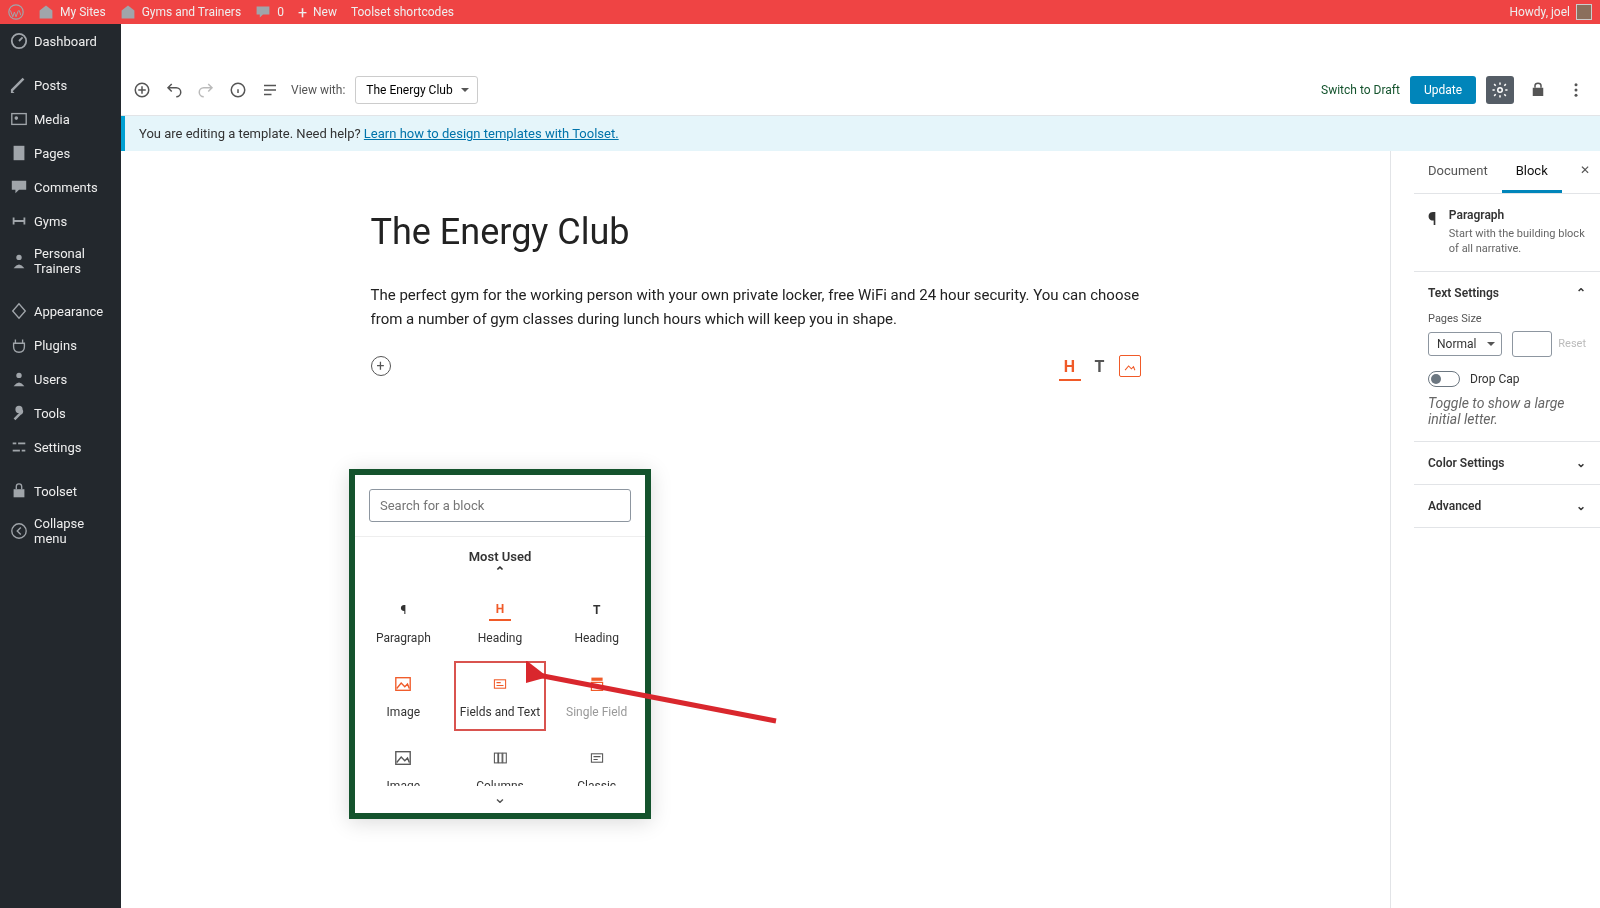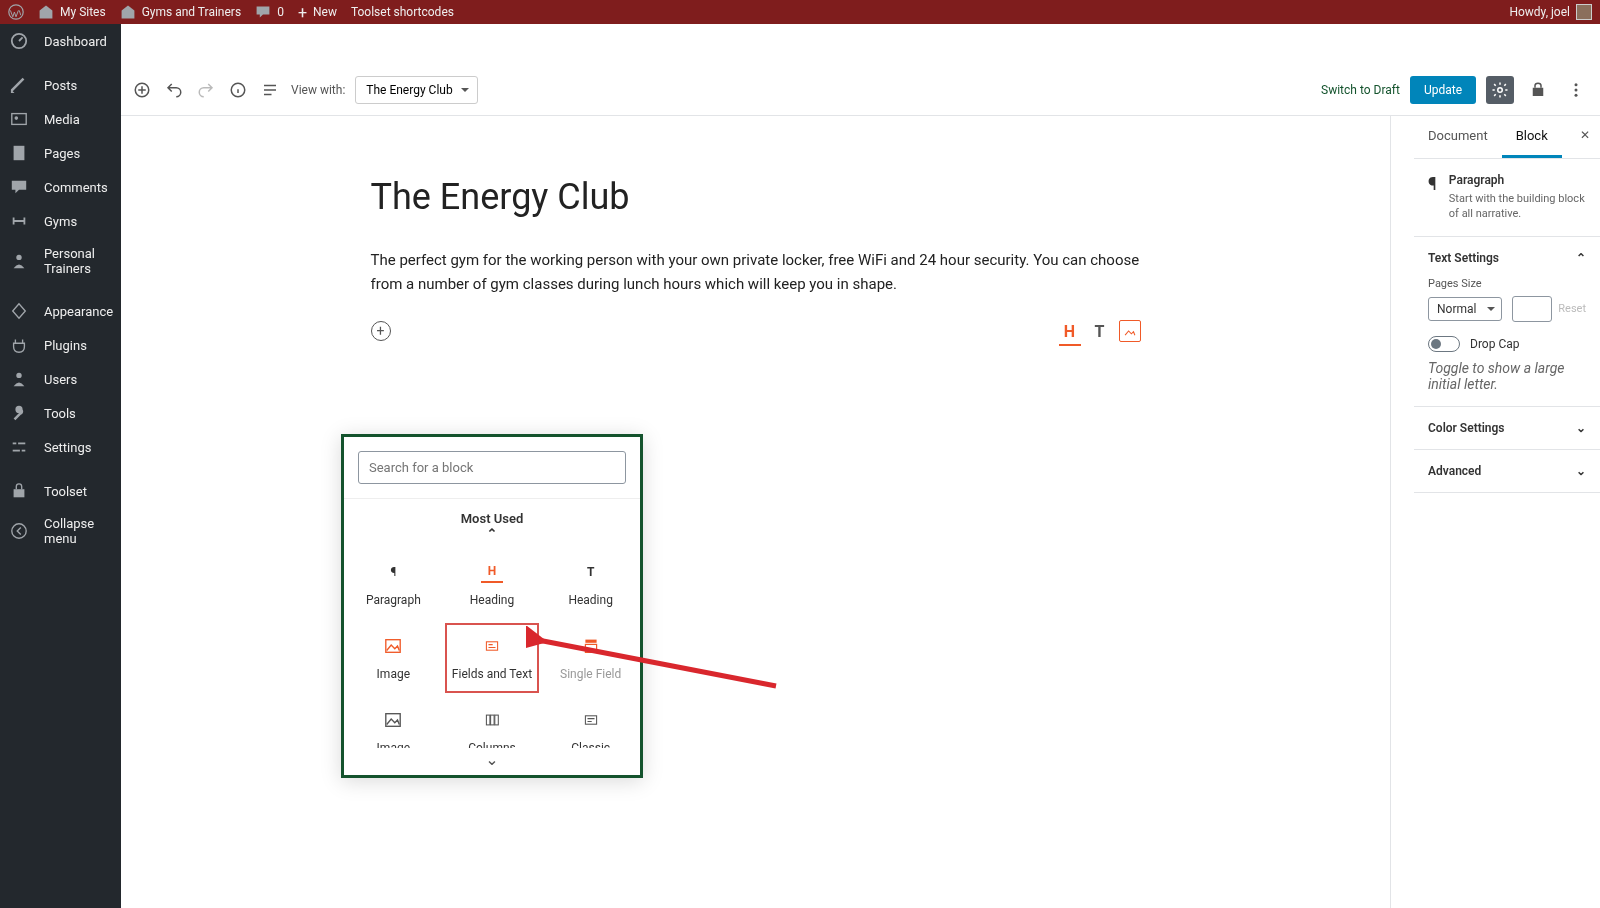--- a/index.html
+++ b/index.html
@@ -1,27 +1,27 @@
 <!DOCTYPE html>
 <html><head>
 <meta charset="utf-8">
 <style>
 * { margin: 0; padding: 0; box-sizing: border-box; font-family: -apple-system, BlinkMacSystemFont, "Segoe UI", Roboto, sans-serif; }
 body { background: #f0f0f1; overflow: hidden; }
 
 
-.admin-bar { height: 24px; background: #7f1d1d; color: #eee; display: flex; align-items: center; font-size: 12px; padding: 0 8px; justify-content: space-between; }
+.admin-bar { height: 24px; background: #ef4444; color: #eee; display: flex; align-items: center; font-size: 12px; padding: 0 8px; justify-content: space-between; }
 .admin-bar-left, .admin-bar-right { display: flex; align-items: center; gap: 14px; }
 .admin-bar-item { display: flex; align-items: center; gap: 6px; color: #eee; cursor: pointer; }
 .admin-bar-item svg { width: 16px; height: 16px; fill: #a0a5aa; }
 .admin-avatar { width: 16px; height: 16px; background: #8b6f5c; border: 1px solid #ccc; }
 
 
 .wp-sidebar { position: absolute; left: 0; top: 24px; width: 121px; bottom: 0; background: #23282d; color: #eee; font-size: 13px; }
-.wp-sidebar-item { display: flex; align-items: center; gap: 16px; padding: 8px 10px; color: #eee; cursor: pointer; }
+.wp-sidebar-item { display: flex; align-items: center; gap: 6px; padding: 8px 10px; color: #eee; cursor: pointer; }
 .wp-sidebar-item svg { width: 18px; height: 18px; fill: #a0a5aa; flex-shrink: 0; }
 .wp-sidebar-sep { height: 10px; }
 
 
 .editor-wrap { position: absolute; left: 121px; right: 0; top: 24px; bottom: 0; background: #fff; display: flex; flex-direction: column; }
 
 
 .editor-toolbar { height: 52px; border-bottom: 1px solid #e2e4e7; display: flex; align-items: center; padding: 0 10px; gap: 10px; margin-top: 40px; }
 .tb-icon { width: 22px; height: 22px; display: flex; align-items: center; justify-content: center; cursor: pointer; color: #555; border-radius: 3px; }
 .tb-icon svg { width: 18px; height: 18px; stroke: #555; fill: none; stroke-width: 2; }
@@ -50,21 +50,21 @@
 .post-para { font-size: 15px; color: #222; line-height: 1.6; margin-bottom: 24px; }
 
 .insert-row { display: flex; align-items: center; margin-top: 20px; }
 .add-btn { width: 20px; height: 20px; border: 1.5px solid #555; border-radius: 50%; display: flex; align-items: center; justify-content: center; font-size: 14px; color: #555; cursor: pointer; }
 .insert-spacer { flex: 1; }
 .insert-icon { width: 22px; height: 22px; display: flex; align-items: center; justify-content: center; margin-left: 8px; color: #555; }
 .insert-icon.accent { color: #f05a28; position: relative; }
 .insert-icon.accent::after { content:''; position:absolute; bottom:-4px; left:0; right:0; height:2px; background:#f05a28; }
 
 
-.inserter-pop { position: absolute; left: 220px; top: 318px; width: 302px; background: #fff; border: 3px solid #14532d; box-shadow: 0 3px 20px rgba(0,0,0,.15); }
+.inserter-pop { position: absolute; left: 228px; top: 318px; width: 302px; background: #fff; border: 6px solid #14532d; box-shadow: 0 3px 20px rgba(0,0,0,.15); }
 .inserter-search { padding: 14px; }
 .inserter-search input { width: 100%; border: 1px solid #8d96a0; border-radius: 3px; padding: 8px 10px; font-size: 13px; }
 .inserter-section { border-top: 1px solid #eee; max-height: 250px; overflow-y: auto; }
 .inserter-section::-webkit-scrollbar { width: 10px; }
 .inserter-section::-webkit-scrollbar-thumb { background: #bbb; }
 .inserter-head { display: flex; align-items: center; justify-content: space-between; padding: 12px 16px 6px 16px; font-size: 13px; font-weight: 600; color: #333; flex-direction: column; }
 .inserter-grid { display: grid; grid-template-columns: repeat(3, 1fr); }
 .block-item { display: flex; flex-direction: column; align-items: center; justify-content: center; padding: 14px 6px; cursor: pointer; position: relative; font-size: 12px; color: #333; }
 .block-item .bi-icon { width: 22px; height: 22px; margin-bottom: 10px; display: flex; align-items: center; justify-content: center; }
 .block-item.highlighted { outline: 2px solid #d9534f; outline-offset: -4px; }
@@ -291,20 +291,23 @@
       </div>
     <div class="tb-square">
         <svg viewBox="0 0 24 24" fill="#555">
           <circle cx="12" cy="5" r="2"></circle>
           <circle cx="12" cy="12" r="2"></circle>
           <circle cx="12" cy="19" r="2"></circle>
         </svg>
       </div>
   </div>
 
+  <div class="editor-notice">
+    <span>You are editing a template. Need help? </span><a href="#">Learn how to design templates with Toolset.</a>
+  </div>
 
   <div class="editor-body">
     <div class="editor-canvas">
       <div class="post-content">
         <h1 class="post-title">The Energy Club</h1>
         <p class="post-para">The perfect gym for the working person with your own private locker, free WiFi and 24 hour security. You can choose from a number of gym classes during lunch hours which will keep you in shape.</p>
 
         <div class="insert-row">
           <div class="add-btn">+</div>
           <div class="insert-spacer"></div>

